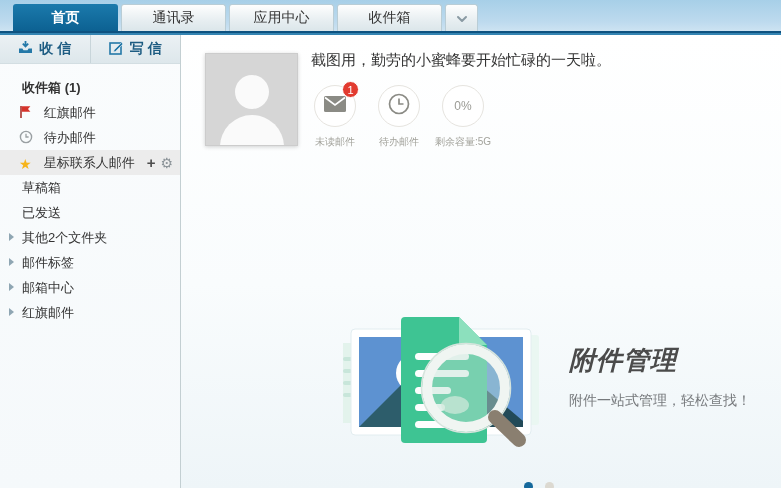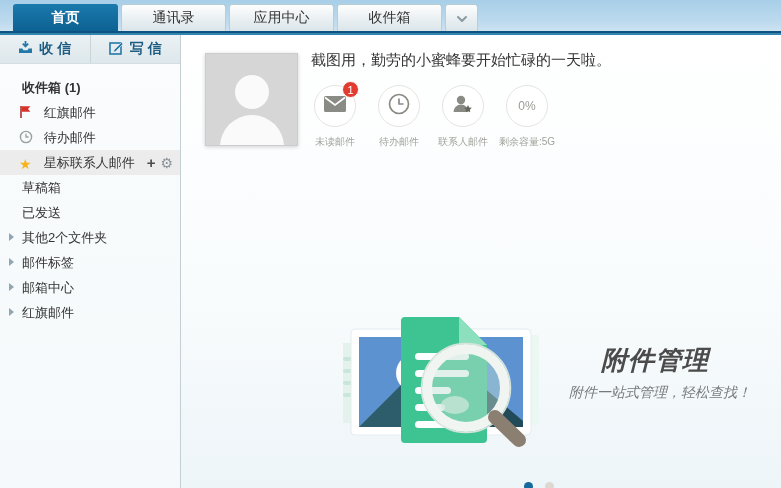--- a/index.html
+++ b/index.html
@@ -63,22 +63,22 @@
           background:#ffffff; display:flex; align-items:center; justify-content:center; }
   .badge { position:absolute; top:-5px; right:-4px; min-width:17px; height:17px; border-radius:9px;
            background:#e23b30; color:#fff; font-size:11px; line-height:17px; text-align:center;
            border:1px solid #fff; }
   .quota { font-size:12px; color:#9b9b95; }
   .stat-label { margin-top:8px; font-size:10px; color:#a3a39c; white-space:nowrap; }
 
   .banner { position:absolute; left:0; top:240px; width:600px; height:180px; }
   .banner-art { position:absolute; left:162px; top:38px; }
   .banner-text { position:absolute; left:388px; top:68px; }
-  .banner-title { font-size:26px; font-weight:bold; font-style:italic; color:#4b4b4b; letter-spacing:1px;margin-left:32px; }
-  .banner-sub { margin-top:6px; font-size:14px; font-style:italic; color:#76797c; }
+  .banner-title { font-size:26px; font-weight:bold; font-style:italic; color:#4b4b4b; letter-spacing:1px; }
+  .banner-sub { margin-top:14px; font-size:14px; color:#76797c; }
 
   .dots { position:absolute; left:343px; top:447px; display:flex; gap:12px; }
   .dot { width:9px; height:9px; border-radius:50%; cursor:pointer; }
   .dot.active { background:#16699c; }
   .dot.idle { background:#dcd9d1; }
 </style>
 </head>
 <body>
 
 <div class="app">
@@ -211,32 +211,20 @@
               <svg width="22" height="22" viewBox="0 0 22 22">
                   <circle cx="11" cy="11" r="9.5" fill="none" stroke="#8b8b85" stroke-width="1.7"></circle>
                   <path d="M11 5.5 V11 H15.5" fill="none" stroke="#8b8b85" stroke-width="1.7"></path>
                 </svg>
             </span>
           </div>
           <div class="stat-label">待办邮件</div>
         </div>
         <div class="stat">
           <div class="circ">
-            <span>
-              <svg width="22" height="20" viewBox="0 0 22 20">
-                  <circle cx="9" cy="6" r="4.2" fill="#8b8b85"></circle>
-                  <path d="M1.5 18 a7.5 7.5 0 0 1 15 0 z" fill="#8b8b85"></path>
-                  <path d="M16 11 l1.2 2.4 2.6 .4 -1.9 1.9 .4 2.6 -2.3 -1.2 -2.3 1.2 .4 -2.6 -1.9 -1.9 2.6 -.4 z" fill="#67675f"></path>
-                </svg>
-            </span>
-          </div>
-          <div class="stat-label">联系人邮件</div>
-        </div>
-        <div class="stat">
-          <div class="circ">
             <span class="quota">0%</span>
           </div>
           <div class="stat-label">剩余容量:5G</div>
         </div>
       </div>
 
       <div class="banner">
         <div class="banner-art">
           <svg width="202" height="134" viewBox="0 0 202 134">
 

